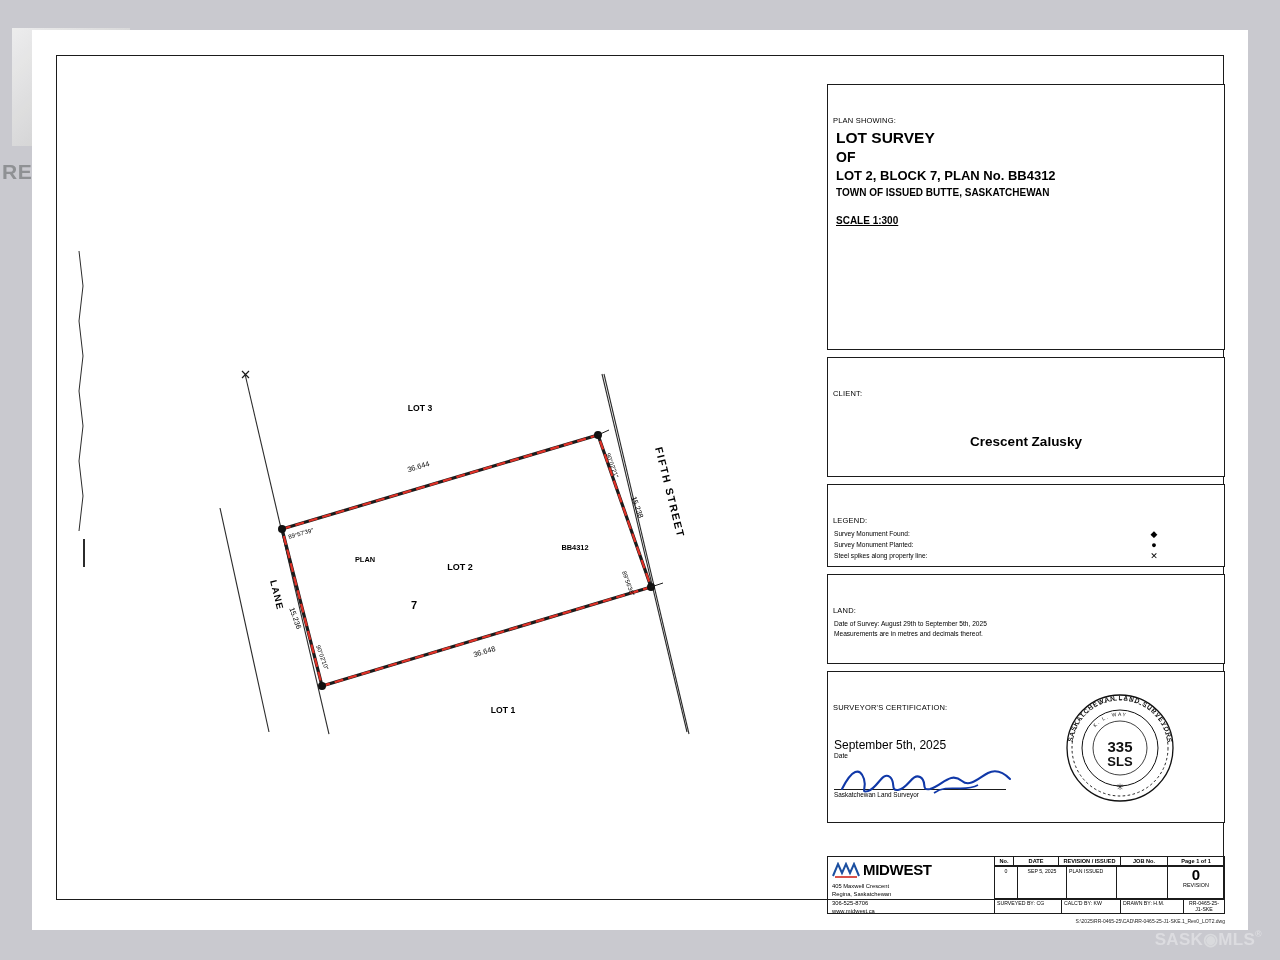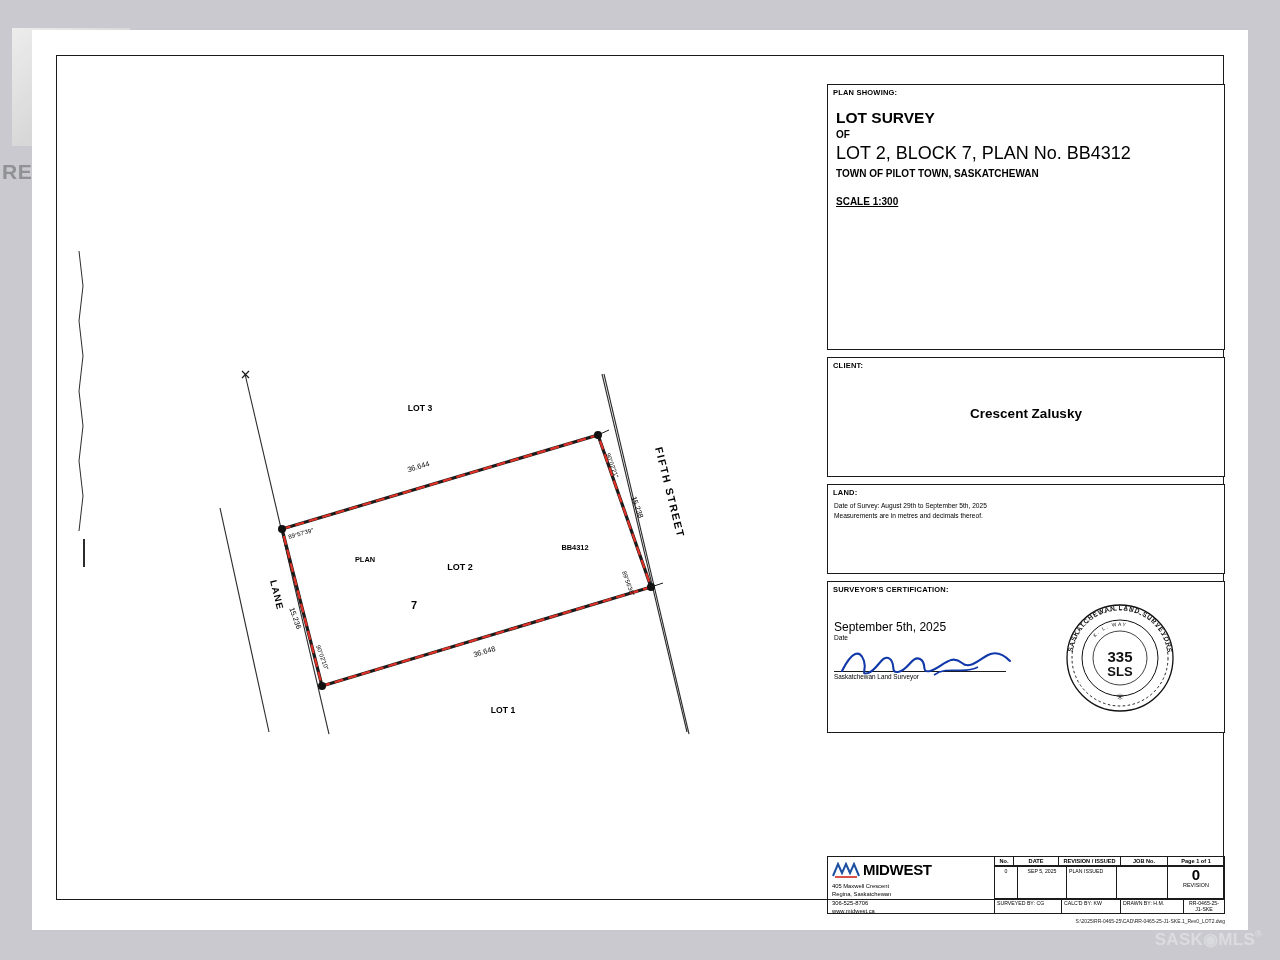--- a/index.html
+++ b/index.html
@@ -22,27 +22,28 @@
   }
   
   .titleblock{
     position:absolute;left:770px;top:28px;width:398px;
   }
   .tb-box{
     border:1px solid #1b1b1b;box-sizing:border-box;background:#fff;
     margin-bottom:7px;position:relative;
   }
   .tb-head{
-    font-size:7.5px;font-weight:bold;color:#000;padding:3px 4px 0 5px;
+    font-size:7.5px;font-weight:normal;color:#000;padding:3px 4px 0 5px;
     letter-spacing:.2px;
+    margin-top:28px;
   }
   .tb-body{padding:4px 8px 6px 8px;}
-  .t-lot-survey{font-size:15.5px;font-weight:bold;color:#000;line-height:1.15;margin-top:8px;}
-  .t-of{font-size:10px;font-weight:bold;margin-top:2px;}
-  .t-lot2{font-size:18px;font-weight:normal;margin-top:3px;}
+  .t-lot-survey{font-size:15.5px;font-weight:bold;color:#000;line-height:1.15;}
+  .t-of{font-size:14px;font-weight:bold;margin-top:2px;}
+  .t-lot2{font-size:13px;font-weight:bold;margin-top:3px;}
   .t-town{font-size:10px;font-weight:bold;margin-top:4px;}
   .t-scale{font-size:10px;font-weight:bold;margin-top:17px;text-decoration:underline;}
   .client-name{
     text-align:center;font-size:13.5px;font-weight:bold;margin-top:36px;
   }
   .legend-row{
     display:flex;align-items:center;font-size:6.6px;color:#000;height:11px;
   }
   .legend-label{width:300px;padding-left:2px;}
   .legend-sym{width:40px;text-align:center;font-size:9px;}
@@ -169,30 +170,47 @@
     </div>
 
     <div class="titleblock">
 
       <div class="tb-box" style="height:266px;">
         <div class="tb-head">PLAN SHOWING:</div>
         <div class="tb-body">
           <div class="t-lot-survey">LOT SURVEY</div>
           <div class="t-of">OF</div>
           <div class="t-lot2">LOT 2, BLOCK 7, PLAN No. BB4312</div>
-          <div class="t-town">TOWN OF PILOT TOWN, SASKATCHEWAN</div>
+          <div class="t-town">TOWN OF ISSUED BUTTE, SASKATCHEWAN</div>
           <div class="t-scale">SCALE 1:300</div>
         </div>
       </div>
 
       <div class="tb-box" style="height:120px;">
         <div class="tb-head">CLIENT:</div>
         <div class="client-name">Crescent Zalusky</div>
       </div>
 
+      <div class="tb-box" style="height:83px;">
+        <div class="tb-head">LEGEND:</div>
+        <div style="padding:3px 0 0 4px;">
+          <div class="legend-row">
+            <span class="legend-label">Survey Monument Found:</span>
+            <span class="legend-sym">◆</span>
+          </div>
+          <div class="legend-row">
+            <span class="legend-label">Survey Monument Planted:</span>
+            <span class="legend-sym">●</span>
+          </div>
+          <div class="legend-row">
+            <span class="legend-label">Steel spikes along property line:</span>
+            <span class="legend-sym">✕</span>
+          </div>
+        </div>
+      </div>
 
       <div class="tb-box" style="height:90px;">
         <div class="tb-head">LAND:</div>
         <div style="padding:4px 0 0 4px;">
           <div class="notes-line">Date of Survey: August 29th to September 5th, 2025</div>
           <div class="notes-line">Measurements are in metres and decimals thereof.</div>
         </div>
       </div>
 
       <div class="tb-box" style="height:152px;">

